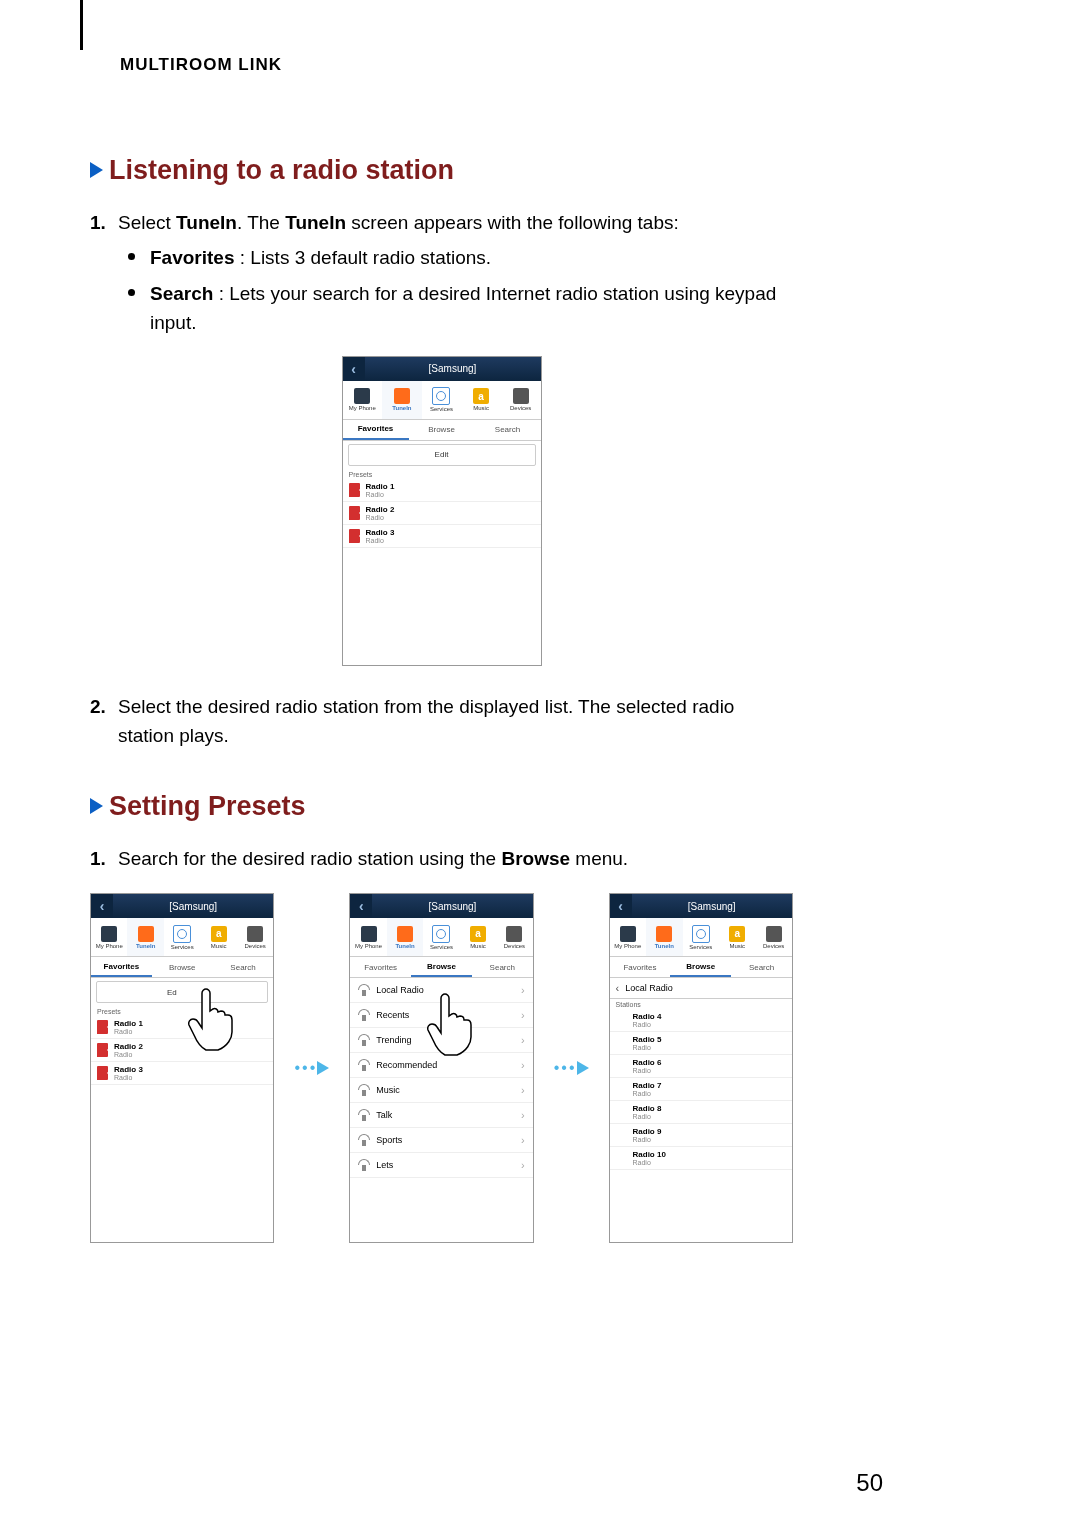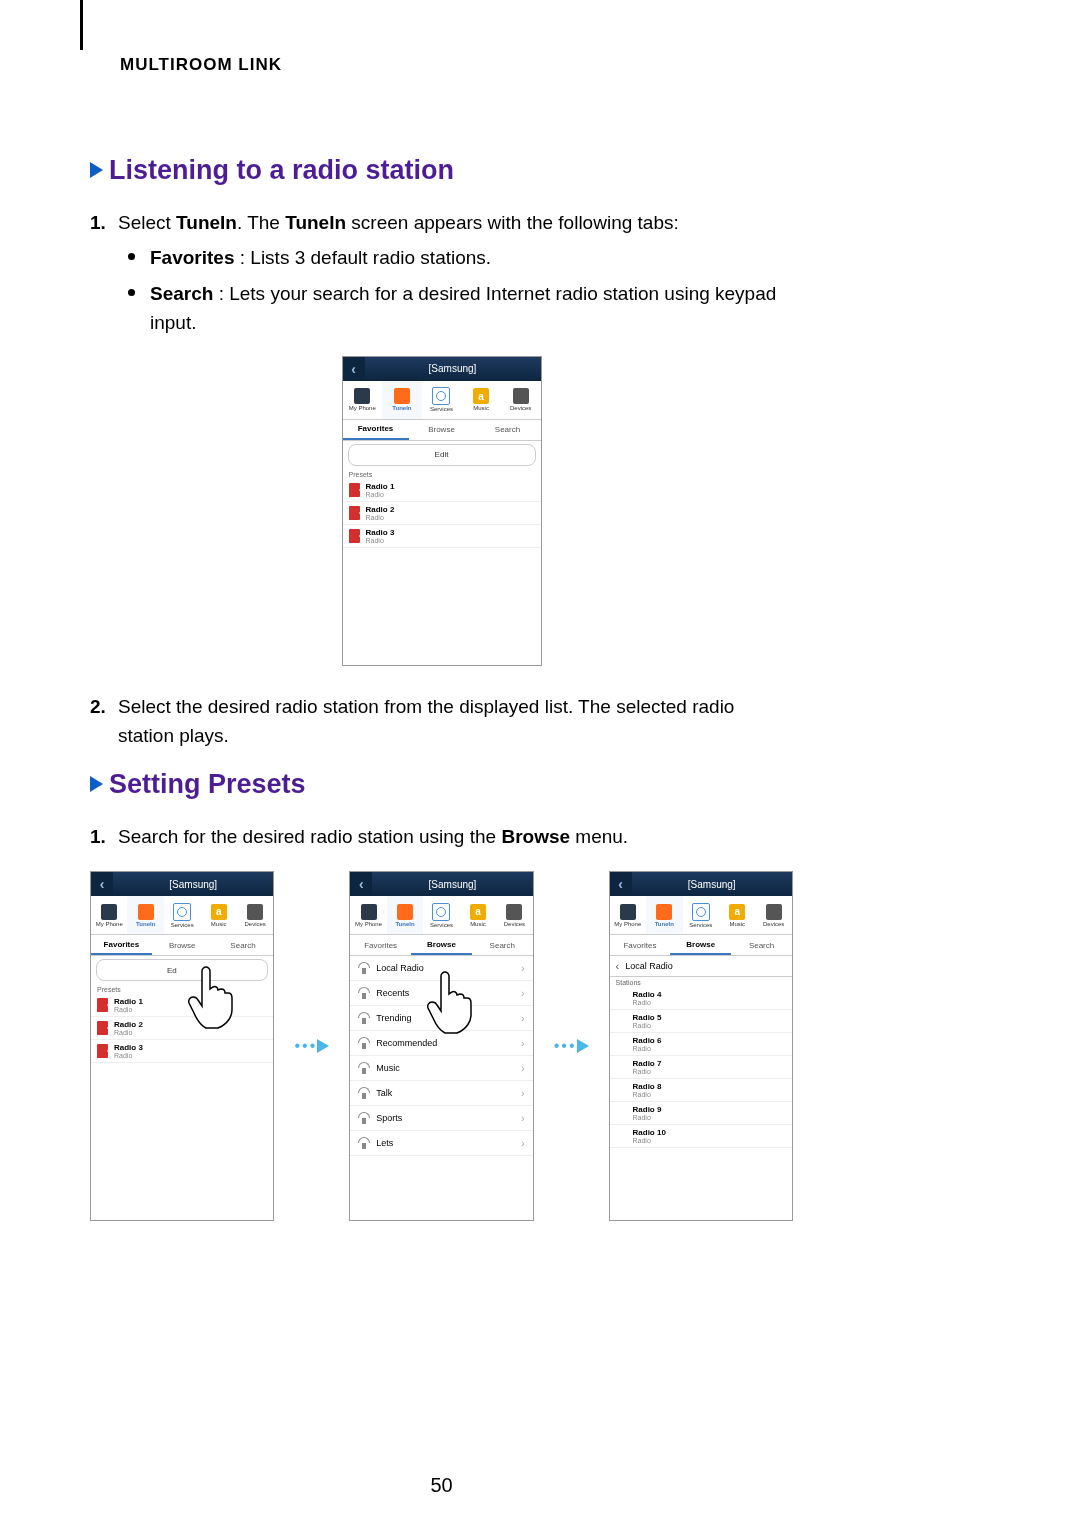--- a/index.html
+++ b/index.html
@@ -1,19 +1,19 @@
 <!DOCTYPE html>
 <html><head>
 <meta charset="utf-8">
 <style>
 html,body{margin:0;padding:0;background:#fff;font-family:Arial,Helvetica,sans-serif;color:#000}
 .page{width:883px;height:1527px;position:relative;box-sizing:border-box;padding:40px 90px 0 90px}
 .side-rule{position:absolute;left:80px;top:0;width:3px;height:50px;background:#000}
 .header-sec{font-size:17px;font-weight:bold;letter-spacing:1px;margin:15px 0 80px 30px}
-.h2{color:#4c1d95;font-weight:bold;font-size:27px;margin:0 0 22px 0}
+.h2{color:#7f1d1d;font-weight:bold;font-size:27px;margin:0 0 22px 0}
 .tri{display:inline-block;width:0;height:0;border-top:8px solid transparent;border-bottom:8px solid transparent;border-left:13px solid #0b5fc4;margin-right:6px;vertical-align:1px}
 .body-text{font-size:19px;line-height:1.55}
 ol.main{list-style:none;padding:0;margin:0}
 ol.main>li{margin-bottom:8px;padding-left:28px;position:relative}
 ol.main>li .num{position:absolute;left:0;top:0;font-weight:bold}
 ul.sub{list-style:none;padding:0;margin:6px 0 0 10px}
 ul.sub>li{position:relative;padding-left:22px;margin-bottom:6px}
 ul.sub>li:before{content:"";position:absolute;left:0;top:10px;width:7px;height:7px;background:#000;border-radius:50%}
 .center-shot{display:flex;justify-content:center;margin:18px 0 26px 0}
 .row-shots{display:flex;justify-content:center;align-items:flex-start;gap:20px;margin-top:20px}
@@ -34,38 +34,38 @@
 .ico-services{background:#fff;border:1px solid #4a90d9;border-radius:50%;position:relative}
 .ico-services:after{content:"";position:absolute;inset:3px;border:1px solid #4a90d9;border-radius:50%}
 .ico-music{background:#f0ad00;position:relative}
 .ico-music:after{content:"a";color:#fff;position:absolute;inset:0;display:flex;align-items:center;justify-content:center;font-weight:bold;font-size:10px}
 .ico-devices{background:#555;border-radius:4px 4px 8px 8px}
 .ni.active{background:#f5f8fc}
 .ni.active .lbl{color:#3a77c2;font-weight:bold}
 .tabs{display:flex;height:20px;border-bottom:1px solid #ccc}
 .tabs .tab{flex:1;display:flex;align-items:center;justify-content:center;font-size:8px;color:#555}
 .tabs .tab.active{color:#000;font-weight:bold;border-bottom:2px solid #3a77c2}
-.edit-bar{height:20px;border:1px solid #ccc;margin:3px 5px;display:flex;align-items:center;justify-content:center;font-size:8px;color:#333;border-radius:8px}
+.edit-bar{height:20px;border:1px solid #ccc;margin:3px 5px;display:flex;align-items:center;justify-content:center;font-size:8px;color:#333;border-radius:2px}
 .sec-label{font-size:7px;color:#666;padding:2px 6px 1px 6px}
 .station{display:flex;align-items:center;padding:3px 6px;border-bottom:1px solid #eee}
 .station .flag{width:11px;height:14px;background:#d32f2f;margin-right:6px;border-radius:1px 1px 1px 0;position:relative}
 .station .flag:after{content:"";position:absolute;right:-2px;top:4px;width:0;height:0;border-top:3px solid transparent;border-bottom:3px solid transparent;border-right:3px solid #fff}
 .station .txt .t1{font-size:8px;font-weight:bold}
 .station .txt .t2{font-size:7px;color:#888}
 .browse-item{display:flex;align-items:center;padding:6px 8px;border-bottom:1px solid #eee;justify-content:space-between}
 .browse-item .left{display:flex;align-items:center;gap:6px}
 .browse-item .ant{width:12px;height:12px;position:relative}
 .browse-item .ant:before{content:"";position:absolute;left:4px;bottom:0;width:4px;height:6px;background:#888}
 .browse-item .ant:after{content:"";position:absolute;left:0;top:0;width:10px;height:5px;border:1px solid #888;border-bottom:none;border-radius:10px 10px 0 0}
 .browse-item .chev{color:#aaa;font-size:11px}
 .local-head{display:flex;align-items:center;padding:4px 6px;border-bottom:1px solid #ccc;gap:6px}
 .local-head .bk{font-size:11px;color:#555}
 .hand{position:absolute;pointer-events:none}
 .hand svg{width:60px;height:70px}
-.page-num{position:absolute;left:0;right:0;bottom:30px;text-align:center;font-size:20px}
+.page-num{position:absolute;left:0;right:0;bottom:30px;text-align:right;font-size:24px}
 </style>
 </head>
 <body>
 
 <div class="page">
   <div class="side-rule"></div>
   <div class="header-sec">MULTIROOM LINK</div>
 
   <div class="h2">
     <span class="tri"></span><span>Listening to a radio station</span>
@@ -143,21 +143,21 @@
     </div>
   </div>
 
   <ol class="main body-text" start="2">
     <li>
       <span class="num">2.</span>
       <span>Select the desired radio station from the displayed list. The selected radio station plays.</span>
     </li>
   </ol>
 
-  <div class="h2" style="margin-top:18px">
+  <div class="h2" style="margin-top:40px">
     <span class="tri"></span><span>Setting Presets</span>
   </div>
 
 
   <ol class="main body-text" style="margin-top:12px">
     <li>
       <span class="num">1.</span>
       <span>
         <span>Search for the desired radio station using the </span><b>Browse</b><span> menu.</span>
       </span>

